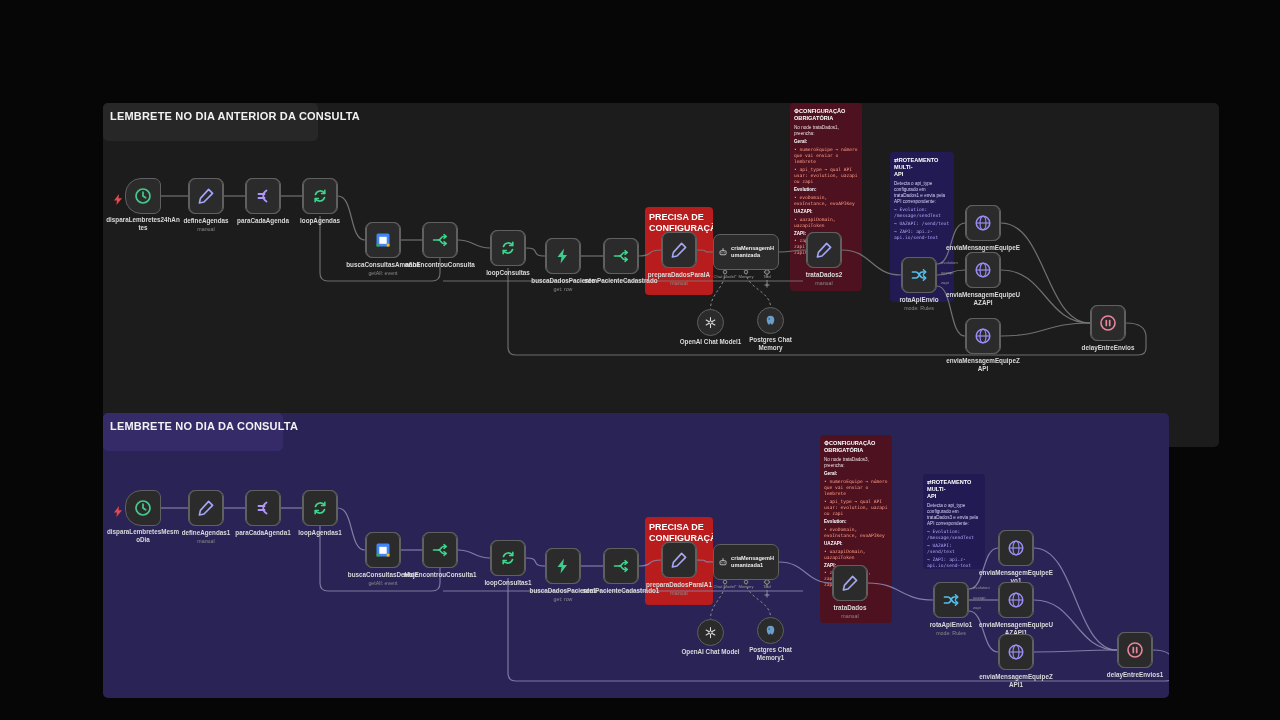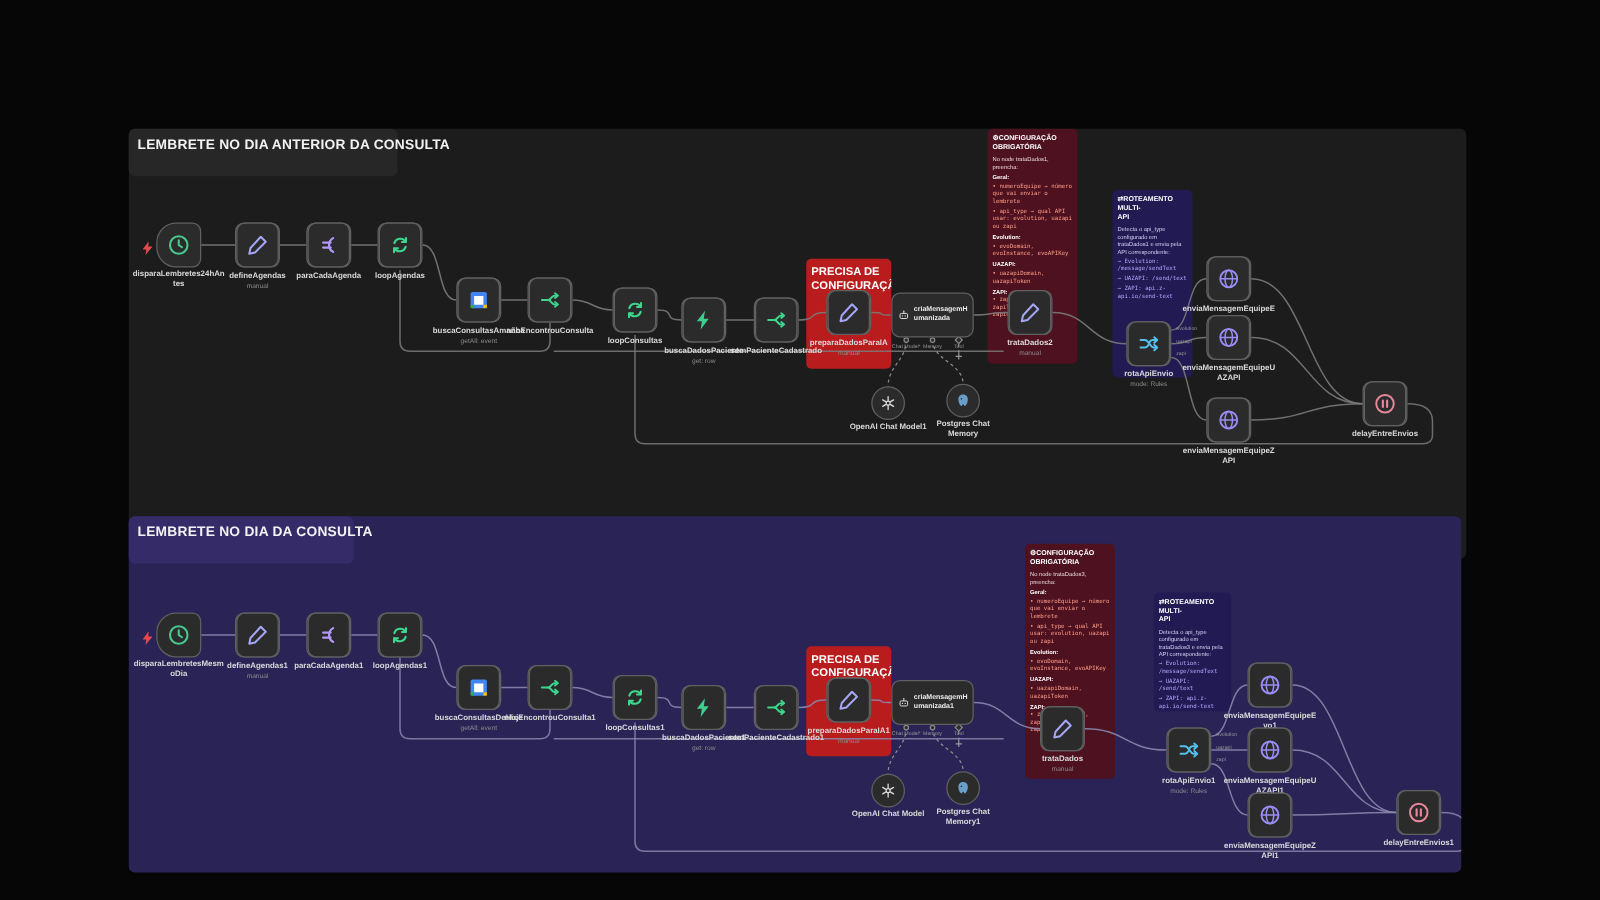--- a/index.html
+++ b/index.html
@@ -52,21 +52,21 @@
   .node.circle .cap{top:29px;}
   .boltmark{position:absolute;left:-11px;top:13px;width:8px;height:11px;}
   .portlbl{position:absolute;font-size:4.2px;color:#969696;z-index:3;white-space:nowrap;pointer-events:none;}
   .portlbl.center{transform:translateX(-50%);}
 </style>
 </head>
 <body>
 
 <div id="stage">
 
-  <section class="workflow" style="left: 103px; top: 103px; width: 1070px; height: 344px; background: rgb(28, 28, 28);">
+  <section class="workflow" style="left: 103px; top: 103px; width: 1070px; height: 344px; background: rgb(28, 28, 28); padding-left: 46px;">
     <div class="plate" style="width: 215px; background: rgb(39, 39, 39);"></div>
     <h2 class="wf-title">LEMBRETE NO DIA ANTERIOR DA CONSULTA</h2>
     <svg class="edges" width="1070" height="264" viewBox="0 0 1070 264">
         <path d="M 58 93 C 74 93, 69 93, 85 93" fill="none" stroke="#7a7a7a" stroke-width="1.2" opacity="0.9"></path>
         <path d="M 121 93 C 137 93, 126 93, 142 93" fill="none" stroke="#7a7a7a" stroke-width="1.2" opacity="0.9"></path>
         <path d="M 178 93 C 194 93, 183 93, 199 93" fill="none" stroke="#7a7a7a" stroke-width="1.2" opacity="0.9"></path>
         <path d="M 235 93 C 251 93, 246 137, 262 137" fill="none" stroke="#7a7a7a" stroke-width="1.2" opacity="0.9"></path>
         <path d="M 298 137 C 314 137, 303 137, 319 137" fill="none" stroke="#7a7a7a" stroke-width="1.2" opacity="0.9"></path>
         <path d="M 355 137 C 371 137, 371 145, 387 145" fill="none" stroke="#7a7a7a" stroke-width="1.2" opacity="0.9"></path>
         <path d="M 423 145 C 439 145, 426 153, 442 153" fill="none" stroke="#7a7a7a" stroke-width="1.2" opacity="0.9"></path>

